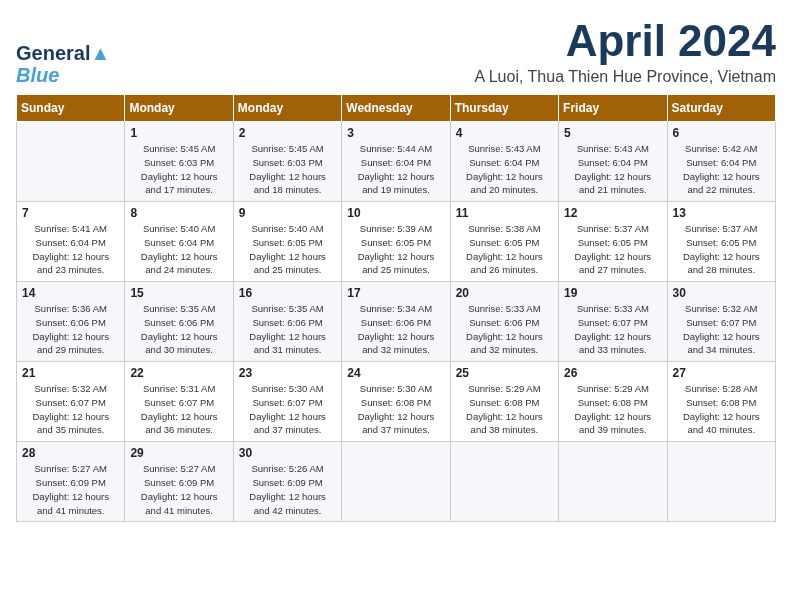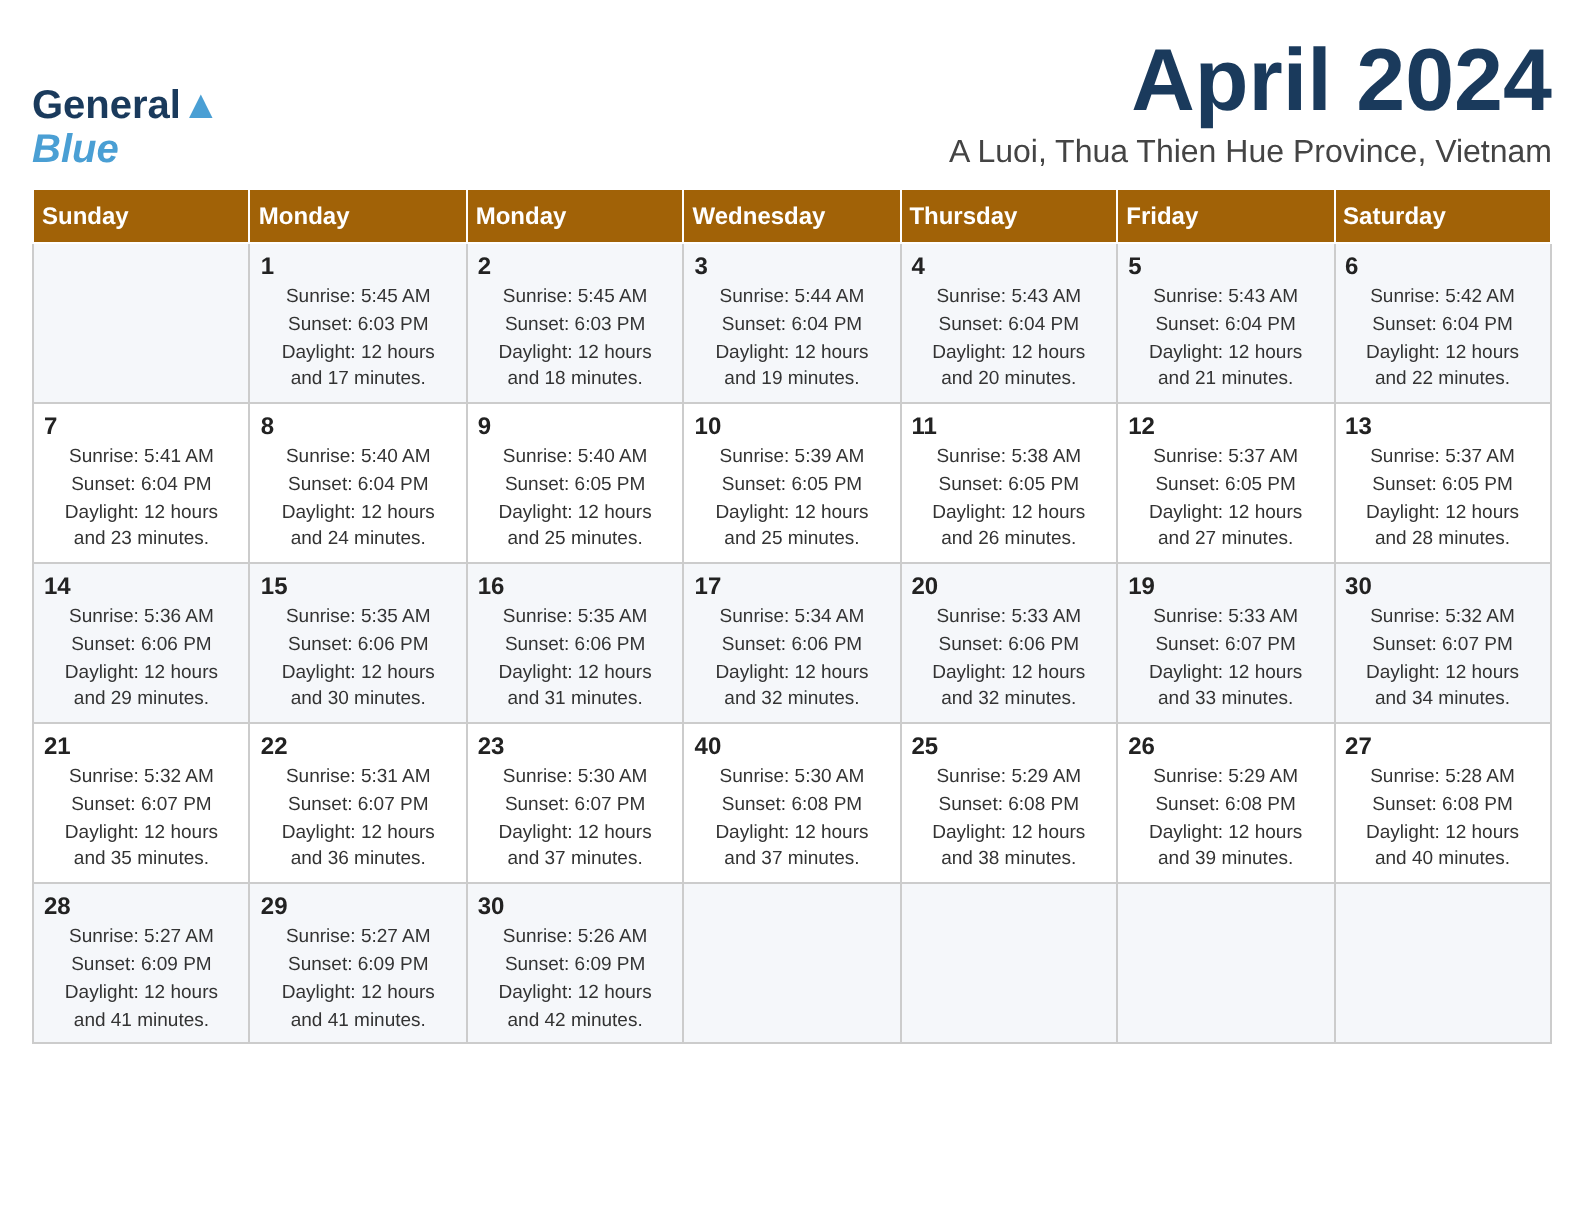--- a/index.html
+++ b/index.html
@@ -204,21 +204,21 @@
         </td>
         <td>
           <span class="day-num">22</span>
           <div class="day-info">Sunrise: 5:31 AM<br>Sunset: 6:07 PM<br>Daylight: 12 hours<br>and 36 minutes.</div>
         </td>
         <td>
           <span class="day-num">23</span>
           <div class="day-info">Sunrise: 5:30 AM<br>Sunset: 6:07 PM<br>Daylight: 12 hours<br>and 37 minutes.</div>
         </td>
         <td>
-          <span class="day-num">40</span>
+          <span class="day-num">24</span>
           <div class="day-info">Sunrise: 5:30 AM<br>Sunset: 6:08 PM<br>Daylight: 12 hours<br>and 37 minutes.</div>
         </td>
         <td>
           <span class="day-num">25</span>
           <div class="day-info">Sunrise: 5:29 AM<br>Sunset: 6:08 PM<br>Daylight: 12 hours<br>and 38 minutes.</div>
         </td>
         <td>
           <span class="day-num">26</span>
           <div class="day-info">Sunrise: 5:29 AM<br>Sunset: 6:08 PM<br>Daylight: 12 hours<br>and 39 minutes.</div>
         </td>

